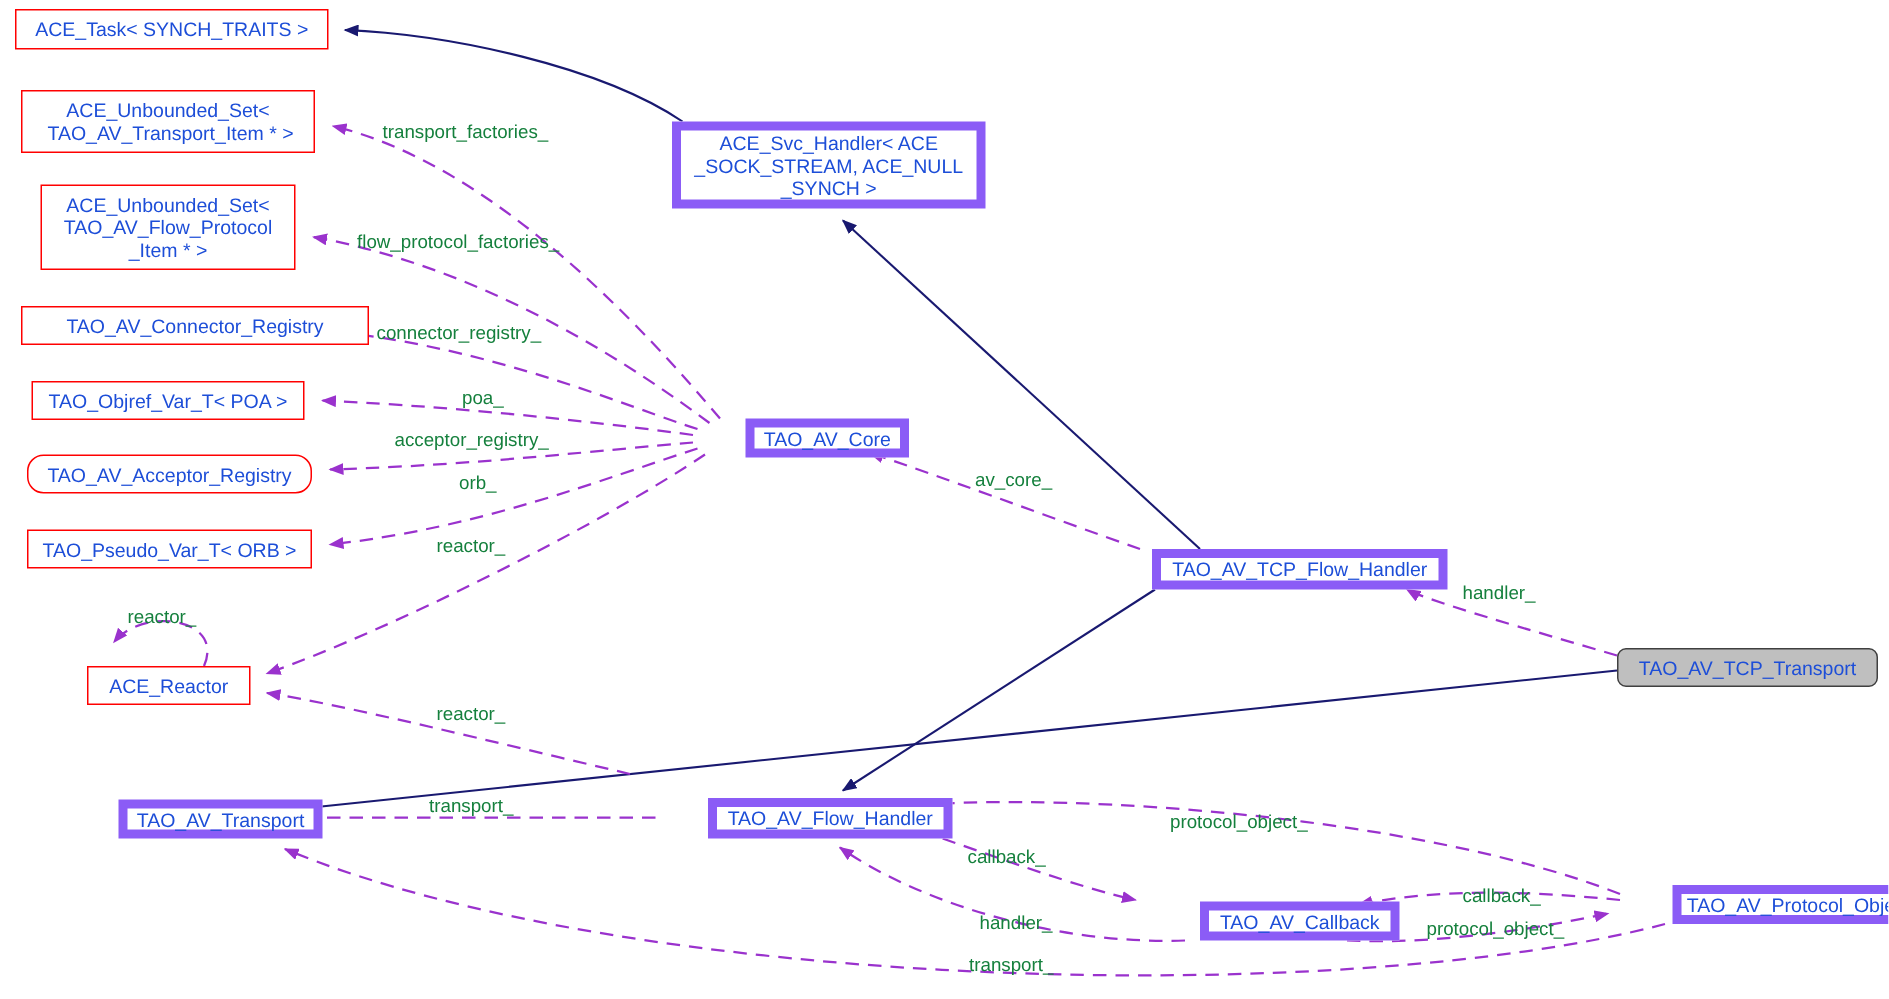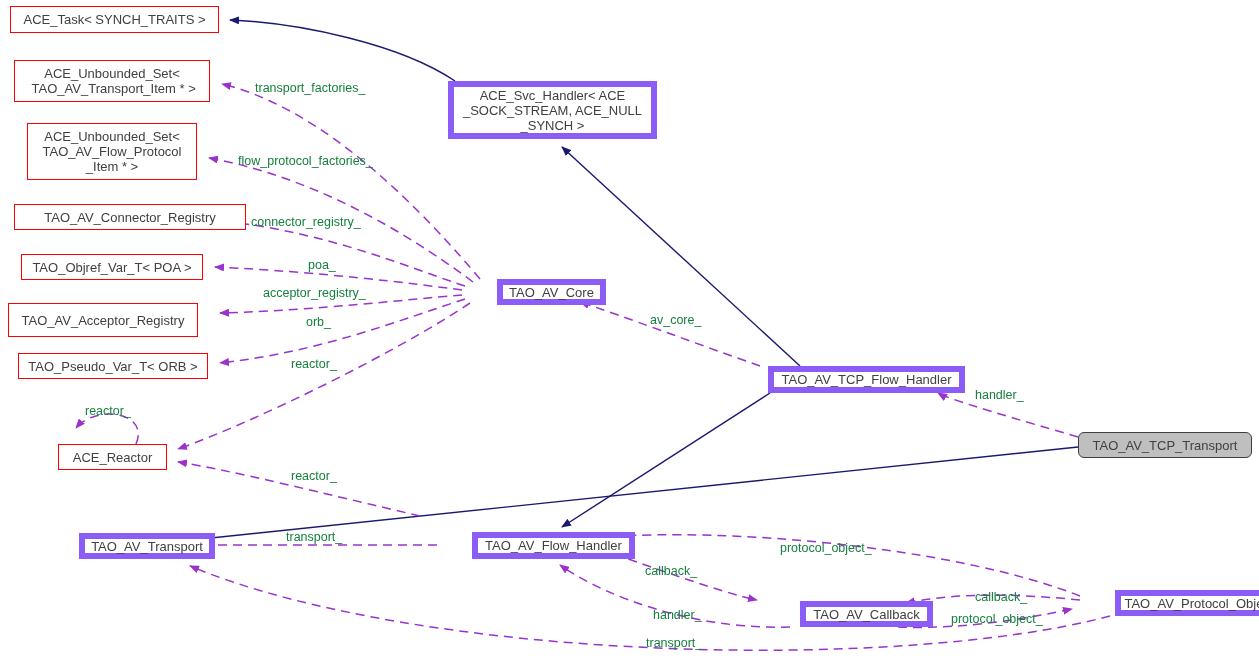--- a/index.html
+++ b/index.html
@@ -25,21 +25,21 @@
     height: 666px;
   }
   .node {
     position: absolute;
     box-sizing: border-box;
     display: flex;
     align-items: center;
     justify-content: center;
     text-align: center;
     background: #ffffff;
-    color: #404040;
+    color: #1d4ed8;
     font-size: 13px;
     line-height: 15px;
     white-space: pre;
     z-index: 5;
   }
   .node.red {
     border: 1px solid #ff0000;
   }
   .node.black {
     border: 6px solid #8b5cf6;
@@ -115,21 +115,21 @@
   </svg>
 
 <div class="node red" style="left: 10px; top: 6px; width: 209px; height: 27px;">ACE_Task&lt; SYNCH_TRAITS &gt;</div>
     <div class="node red" style="left: 14px; top: 60px; width: 196px; height: 42px;">ACE_Unbounded_Set&lt;
  TAO_AV_Transport_Item * &gt;</div>
     <div class="node red" style="left: 27px; top: 123px; width: 170px; height: 57px;">ACE_Unbounded_Set&lt;
 TAO_AV_Flow_Protocol
 _Item * &gt;</div>
     <div class="node red" style="left: 14px; top: 204px; width: 232px; height: 26px;">TAO_AV_Connector_Registry</div>
     <div class="node red" style="left: 21px; top: 254px; width: 182px; height: 26px;">TAO_Objref_Var_T&lt; POA &gt;</div>
-    <div class="node red" style="left: 8px; top: 303px; width: 190px; height: 34px;">TAO_AV_Acceptor_Registry</div>
+    <div class="node red" style="left: 18px; top: 303px; width: 190px; height: 26px; border-radius: 11px;">TAO_AV_Acceptor_Registry</div>
     <div class="node red" style="left: 18px; top: 353px; width: 190px; height: 26px;">TAO_Pseudo_Var_T&lt; ORB &gt;</div>
     <div class="node red" style="left: 58px; top: 444px; width: 109px; height: 26px;">ACE_Reactor</div>
     <div class="node black" style="left: 413px; top: 81px; width: 209px; height: 58px;">ACE_Svc_Handler&lt; ACE
 _SOCK_STREAM, ACE_NULL
 _SYNCH &gt;</div>
     <div class="node black" style="left: 462px; top: 279px; width: 109px; height: 26px;">TAO_AV_Core</div>
     <div class="node black" style="left: 733px; top: 366px; width: 197px; height: 27px;">TAO_AV_TCP_Flow_Handler</div>
     <div class="node focus" style="left: 1078px; top: 432px; width: 174px; height: 26px; border-radius: 6px;">TAO_AV_TCP_Transport</div>
     <div class="node black" style="left: 44px; top: 533px; width: 136px; height: 26px;">TAO_AV_Transport</div>
     <div class="node black" style="left: 437px; top: 532px; width: 163px; height: 27px;">TAO_AV_Flow_Handler</div>

